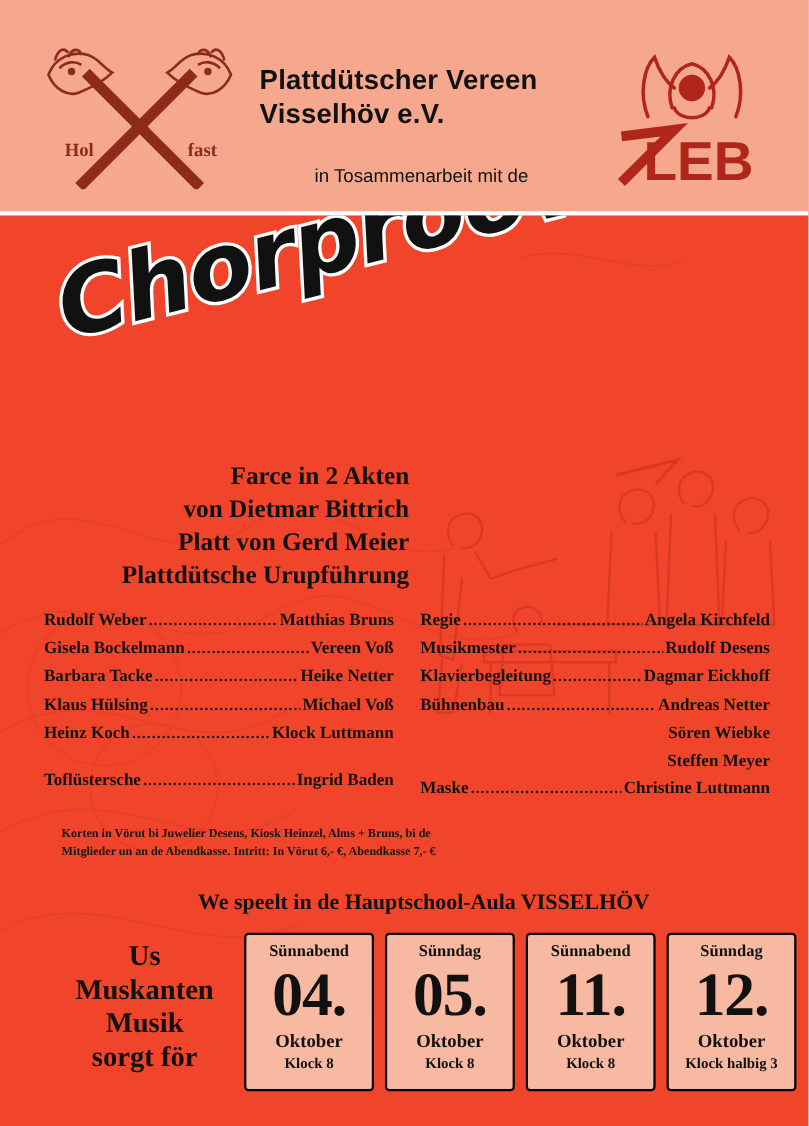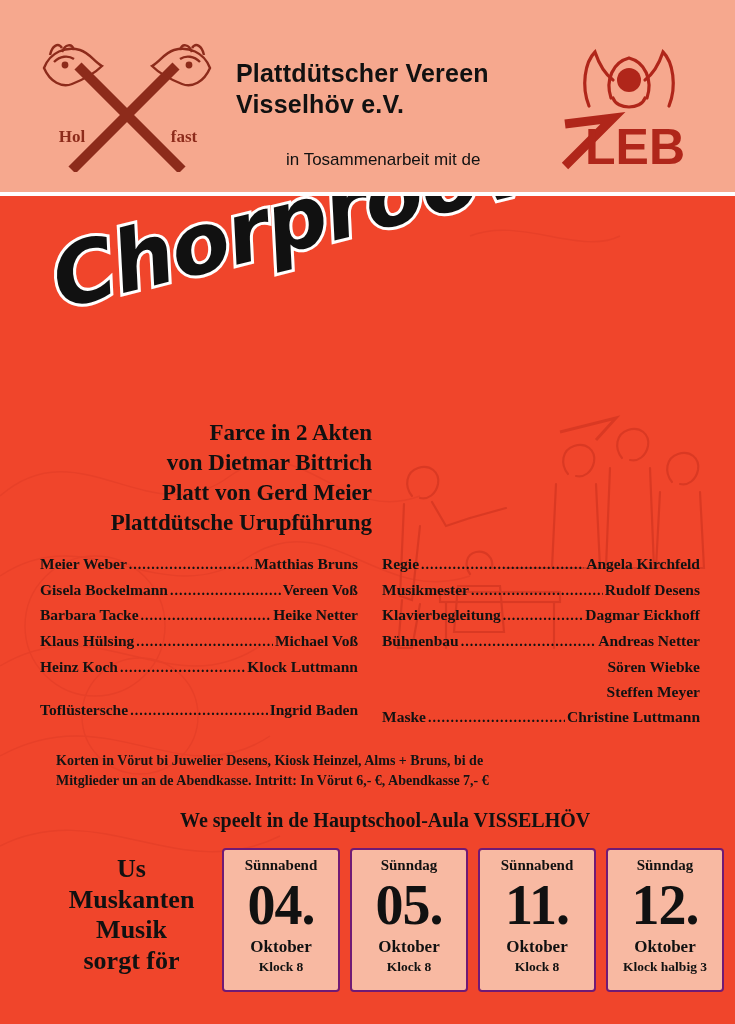--- a/index.html
+++ b/index.html
@@ -132,21 +132,21 @@
   .cast-gap { height: 18px; }
 
   
   .info {
     position: absolute;
     left: 56px; top: 555px;
     width: 640px;
     color: #141414;
     font-family: "Liberation Serif", serif;
     font-weight: bold;
-    font-size: 14px;
+    font-size: 11px;
     line-height: 1.42;
   }
   .venue {
     position: absolute;
     left: 180px; top: 613px;
     color: #111111;
     font-family: "Liberation Serif", serif;
     font-weight: bold;
     font-size: 20px;
   }
@@ -166,21 +166,21 @@
   .dates {
     position: absolute;
     left: 222px; top: 652px;
     display: flex;
     gap: 10px;
   }
   .date-card {
     width: 118px;
     height: 144px;
     background: #f8b9a2;
-    border: 2px solid #701a75;
+    border: 2px solid #000000;
     border-radius: 4px;
     text-align: center;
     padding-top: 7px;
     color: #111111;
     font-family: "Liberation Serif", serif;
   }
   .date-weekday { font-size: 15px; font-weight: bold; }
   .date-day {
     font-size: 56px;
     font-weight: bold;
@@ -294,21 +294,21 @@
     <div class="subtitle">
       <div>Farce in 2 Akten</div>
       <div>von Dietmar Bittrich</div>
       <div>Platt von Gerd Meier</div>
       <div>Plattdütsche Urupführung</div>
     </div>
 
     <div class="cast">
       <div class="cast-col" id="cast-left">
           <div class="cast-row">
-            <span class="cast-role">Meier Weber</span>
+            <span class="cast-role">Rudolf Weber</span>
             <span class="cast-dots">............................................................</span>
             <span class="cast-name">Matthias Bruns</span>
           </div>
           <div class="cast-row">
             <span class="cast-role">Gisela Bockelmann</span>
             <span class="cast-dots">............................................................</span>
             <span class="cast-name">Vereen Voß</span>
           </div>
           <div class="cast-row">
             <span class="cast-role">Barbara Tacke</span>

